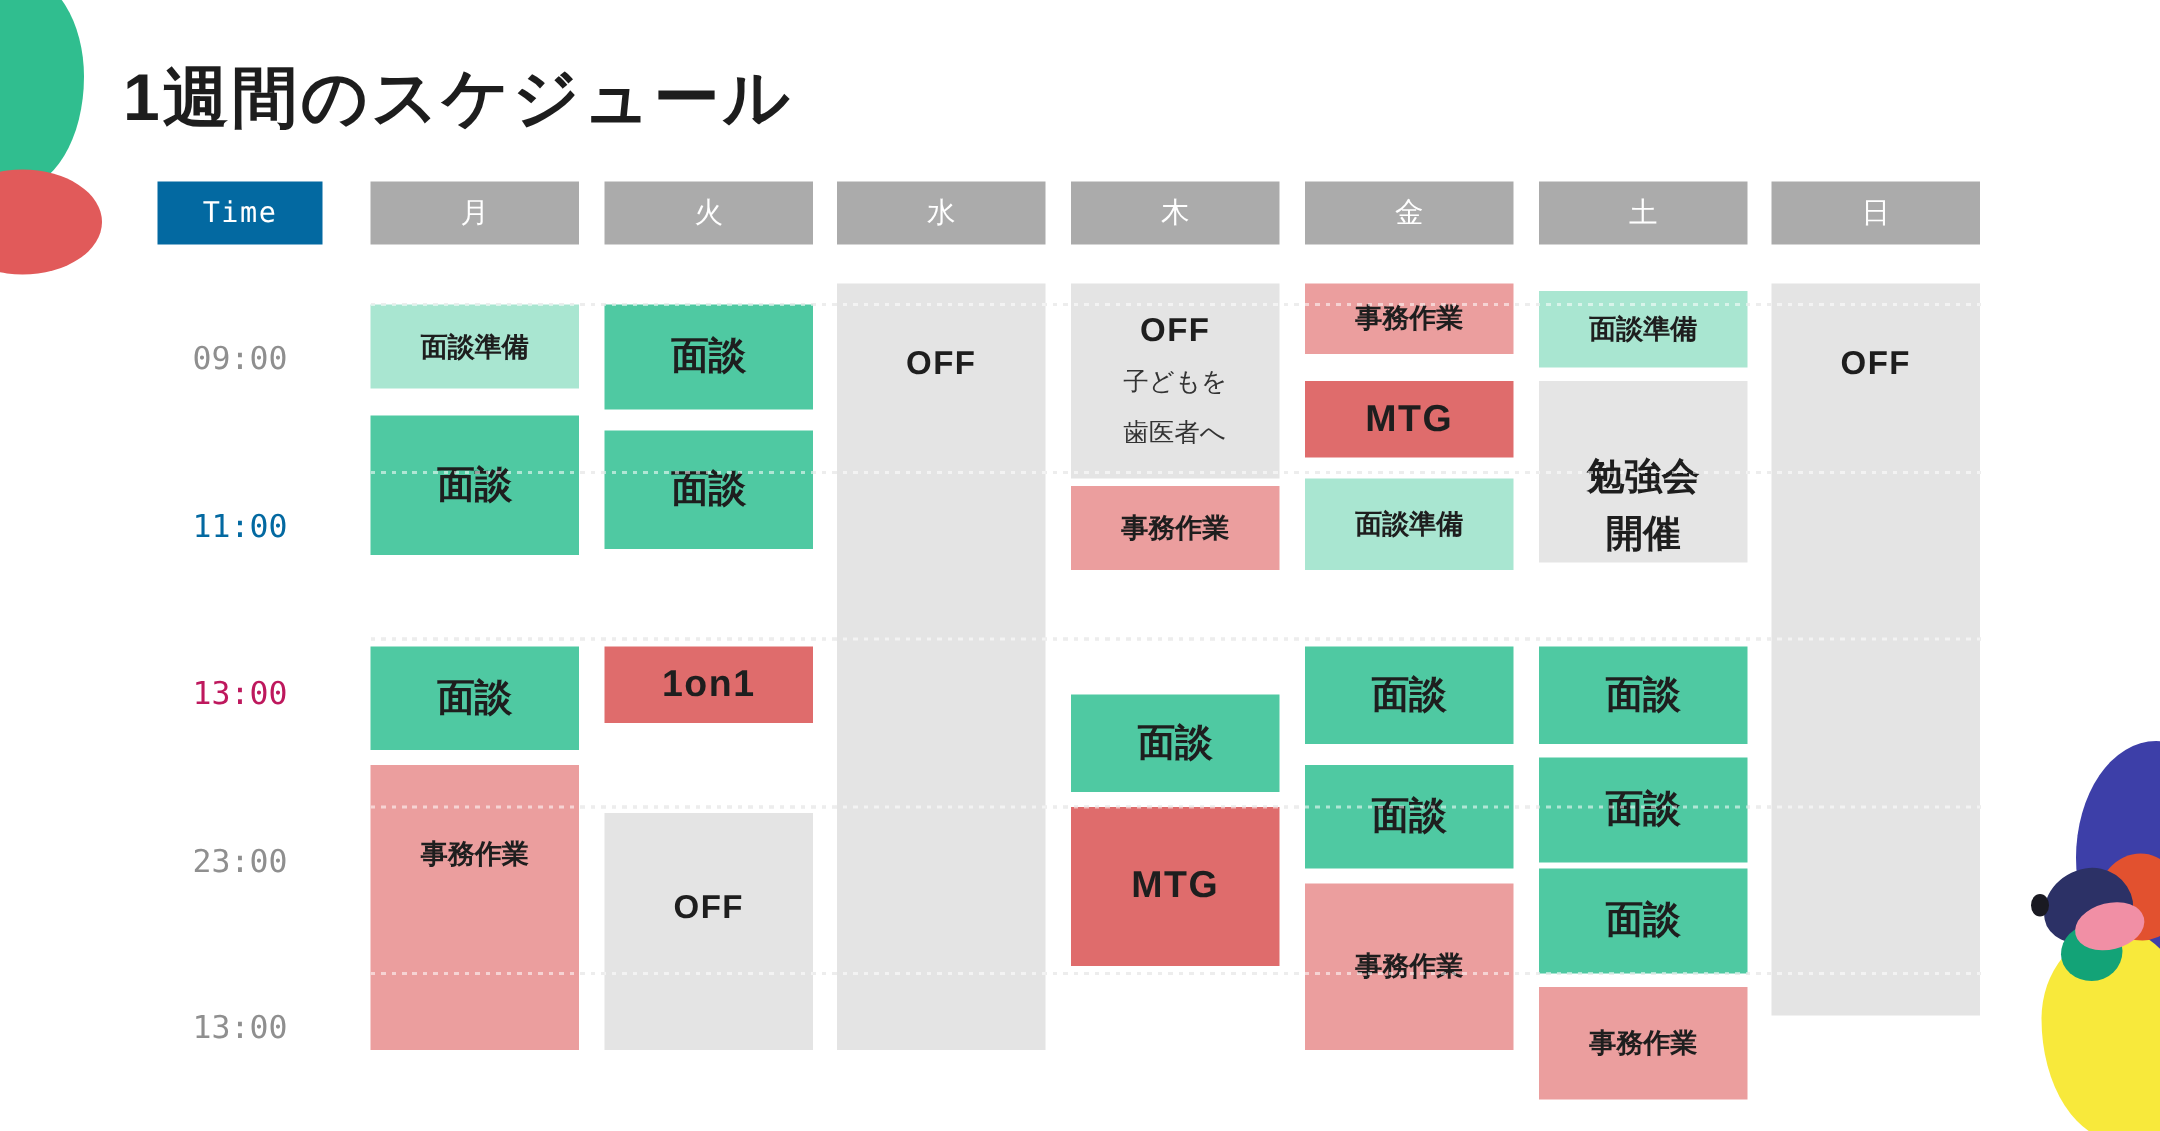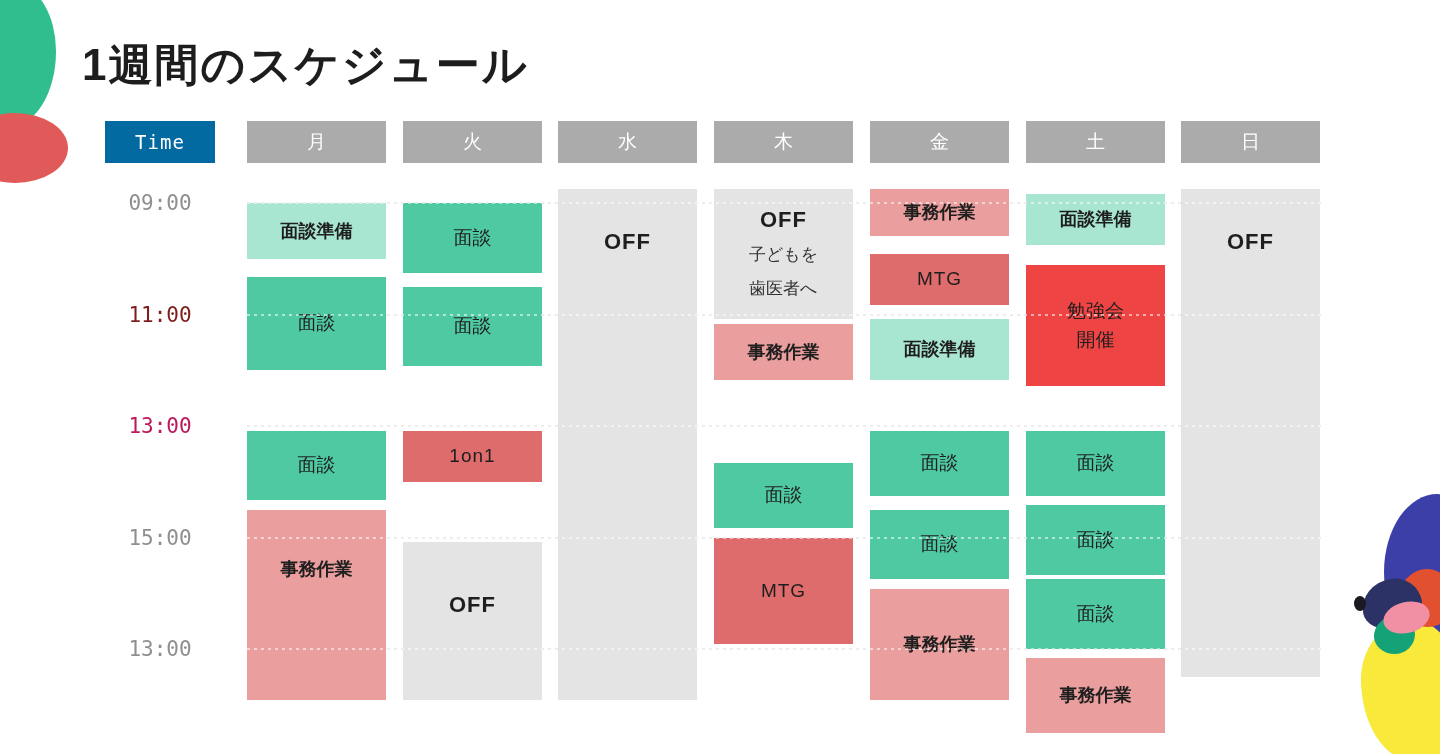--- a/index.html
+++ b/index.html
@@ -12,35 +12,35 @@
     position:absolute;left:82px;top:36px;font-size:44px;font-weight:800;
     color:#1d1d1d;letter-spacing:2px;white-space:nowrap;
   }
   .head-cell{
     position:absolute;top:121px;height:42px;background:#ababab;color:#ffffff;
     display:flex;align-items:center;justify-content:center;font-size:19px;z-index:2;
   }
   .mono{font-family:"DejaVu Sans Mono","Liberation Mono",monospace;letter-spacing:1px;}
   .time-label{
     position:absolute;left:105px;width:110px;height:26px;line-height:26px;text-align:center;
-    font-family:"DejaVu Sans Mono","Liberation Mono",monospace;font-size:21px;color:#8f8f8f;z-index:2;
+    font-family:"DejaVu Sans Mono","Liberation Mono",monospace;font-size:21px;color:#8f8f8f;z-index:2;margin-top:36px;
   }
   .gridline{
     position:absolute;left:247px;width:1075px;height:2px;z-index:0;
     background:repeating-linear-gradient(90deg,#d8d8d8 0 3px,transparent 3px 7px);
   }
   .gridline.over{
     z-index:3;
     background:repeating-linear-gradient(90deg,rgba(255,255,255,.55) 0 3px,transparent 3px 7px);
   }
   .ev{
     position:absolute;z-index:2;display:flex;flex-direction:column;align-items:center;
     justify-content:center;color:#1e1e1e;box-sizing:border-box;
   }
-  .ev-label{font-size:19px;font-weight:400;line-height:1.5;text-align:center;white-space:pre-line;}
+  .ev-label{font-size:25px;font-weight:700;line-height:1.5;text-align:center;white-space:pre-line;}
   .ev-prep .ev-label,.ev-admin .ev-label{font-size:18px;font-weight:700;}
   .ev-meeting .ev-label{letter-spacing:1px;}
   .ev-off .ev-label{font-size:22px;font-weight:800;letter-spacing:1px;}
   .ev-note{
     font-size:17px;font-weight:500;color:#333333;line-height:2.0;
     text-align:left;white-space:pre-line;margin-top:2px;
   }
   .note-top{justify-content:flex-start;padding-top:36px;}
   .note-top .ev-note{margin-top:50px;}
   .pad-top{justify-content:flex-start;padding-top:46px;}
@@ -78,27 +78,27 @@
       <div class="head-cell" style="left: 558px; width: 139px; background: rgb(171, 171, 171);">水</div>
       <div class="head-cell" style="left: 714px; width: 139px; background: rgb(171, 171, 171);">木</div>
       <div class="head-cell" style="left: 870px; width: 139px; background: rgb(171, 171, 171);">金</div>
       <div class="head-cell" style="left: 1026px; width: 139px; background: rgb(171, 171, 171);">土</div>
       <div class="head-cell" style="left: 1181px; width: 139px; background: rgb(171, 171, 171);">日</div>
       <div class="gridline" style="top: 202px;"></div>
       <div class="gridline over" style="top: 202px;"></div>
       <div class="time-label" style="top: 190px; color: rgb(143, 143, 143);">09:00</div>
       <div class="gridline" style="top: 314px;"></div>
       <div class="gridline over" style="top: 314px;"></div>
-      <div class="time-label" style="top: 302px; color: #7f1d1d;">11:00</div>
+      <div class="time-label" style="top: 302px; color: #0369a1;">11:00</div>
       <div class="gridline" style="top: 425px;"></div>
       <div class="gridline over" style="top: 425px;"></div>
       <div class="time-label" style="top: 413px; color: #be185d;">13:00</div>
       <div class="gridline" style="top: 537px;"></div>
       <div class="gridline over" style="top: 537px;"></div>
-      <div class="time-label" style="top: 525px; color: rgb(143, 143, 143);">15:00</div>
+      <div class="time-label" style="top: 525px; color: rgb(143, 143, 143);">23:00</div>
       <div class="gridline" style="top: 648px;"></div>
       <div class="gridline over" style="top: 648px;"></div>
       <div class="time-label" style="top: 636px; color: rgb(143, 143, 143);">13:00</div>
       <div class="ev ev-prep" style="left: 247px; width: 139px; top: 203px; height: 56px; background: rgb(169, 230, 209);">
         <div class="ev-label">面談準備</div>
       </div>
       <div class="ev ev-interview" style="left: 247px; width: 139px; top: 277px; height: 93px; background: rgb(79, 201, 162);">
         <div class="ev-label">面談</div>
       </div>
       <div class="ev ev-interview" style="left: 247px; width: 139px; top: 431px; height: 69px; background: rgb(79, 201, 162);">
@@ -150,21 +150,21 @@
       </div>
       <div class="ev ev-interview" style="left: 870px; width: 139px; top: 510px; height: 69px; background: rgb(79, 201, 162);">
         <div class="ev-label">面談</div>
       </div>
       <div class="ev ev-admin" style="left: 870px; width: 139px; top: 589px; height: 111px; background: rgb(235, 158, 158);">
         <div class="ev-label">事務作業</div>
       </div>
       <div class="ev ev-prep" style="left: 1026px; width: 139px; top: 194px; height: 51px; background: rgb(169, 230, 209);">
         <div class="ev-label">面談準備</div>
       </div>
-      <div class="ev ev-study" style="left: 1026px; width: 139px; top: 265px; height: 121px; background: #ef4444;">
+      <div class="ev ev-study" style="left: 1026px; width: 139px; top: 254px; height: 121px; background: #e5e5e5; justify-content: flex-end;">
         <div class="ev-label">勉強会
 開催</div>
       </div>
       <div class="ev ev-interview" style="left: 1026px; width: 139px; top: 431px; height: 65px; background: rgb(79, 201, 162);">
         <div class="ev-label">面談</div>
       </div>
       <div class="ev ev-interview" style="left: 1026px; width: 139px; top: 505px; height: 70px; background: rgb(79, 201, 162);">
         <div class="ev-label">面談</div>
       </div>
       <div class="ev ev-interview" style="left: 1026px; width: 139px; top: 579px; height: 70px; background: rgb(79, 201, 162);">

